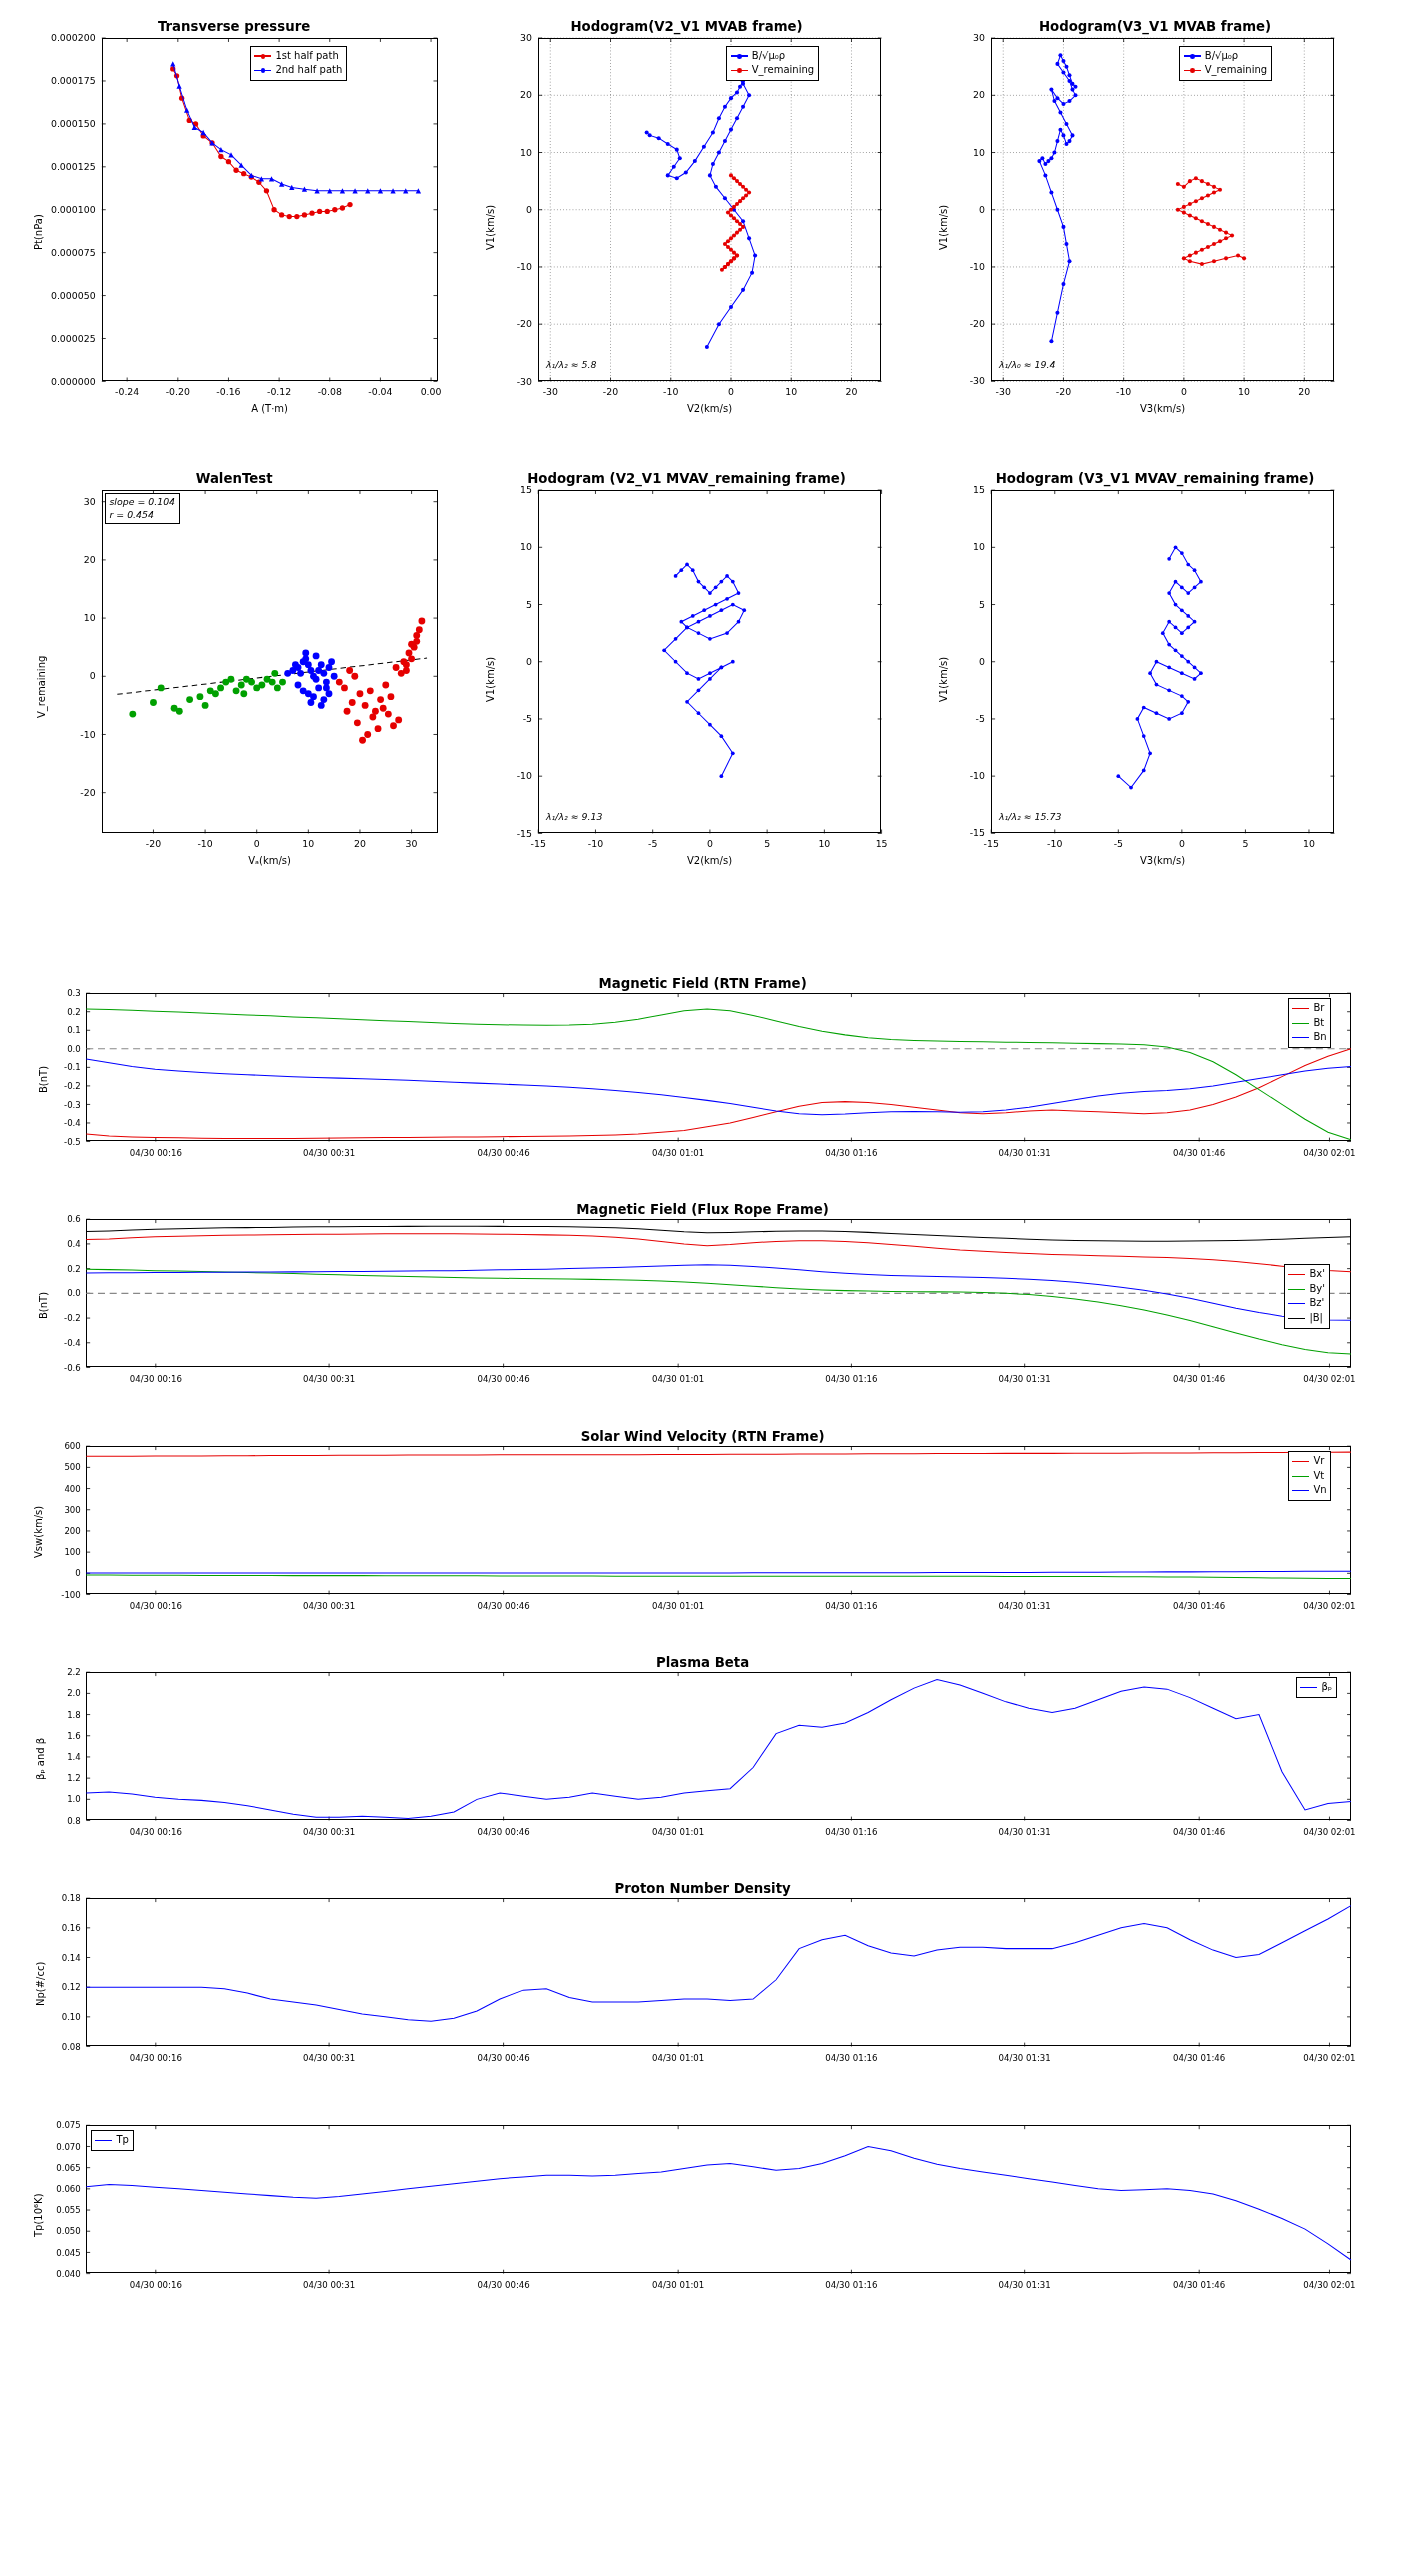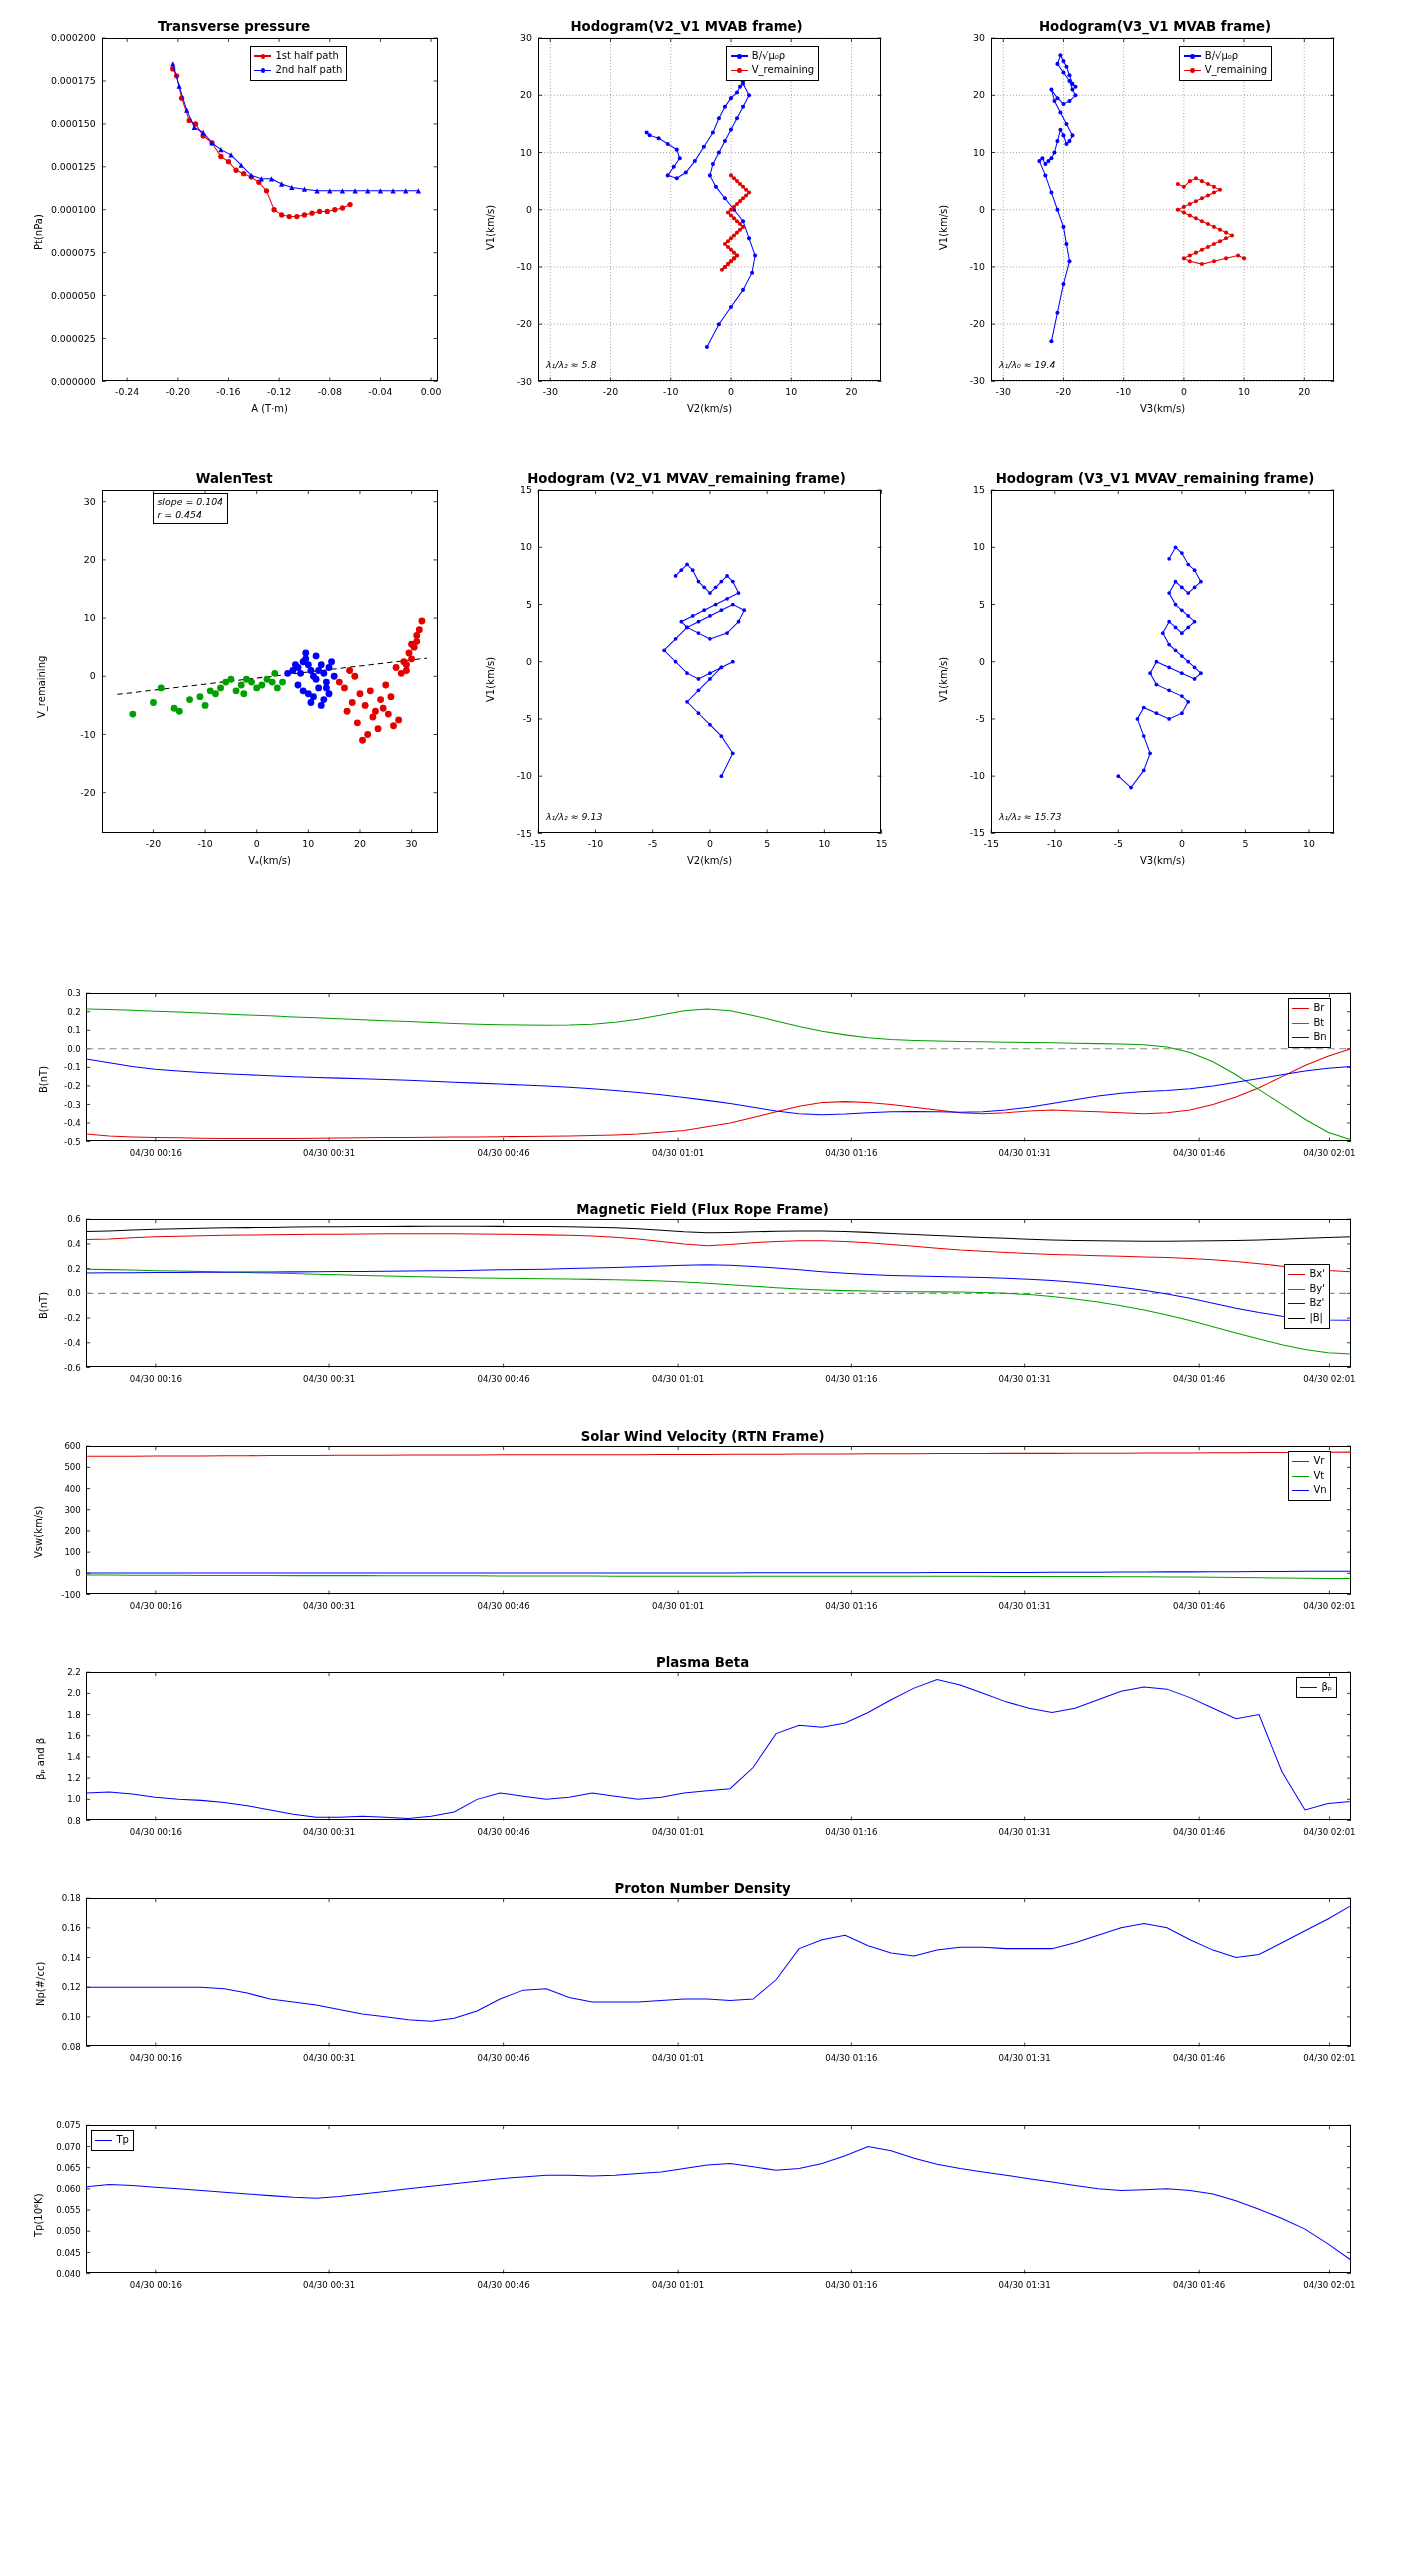--- a/index.html
+++ b/index.html
@@ -10,21 +10,21 @@
   .title{position:absolute;width:100%;text-align:center;font-size:13.3px;font-weight:bold;}
   .xlabel{position:absolute;width:100%;text-align:center;font-size:10px;}
   .ylabel{position:absolute;font-size:10px;transform-origin:0 0;transform:rotate(-90deg);white-space:nowrap;}
   .legend{position:absolute;border:0.8px solid #000;background:#fff;font-size:10px;padding:2.3px 3.9px;line-height:1.45;}
   .legend .row{display:flex;align-items:center;white-space:nowrap;}
   .legend .swatch{display:inline-block;width:17px;height:0;border-top:1.6px solid #000;margin-right:3.9px;}
   .legend .mk{display:inline-block;width:17px;position:relative;height:7.8px;margin-right:3.9px;}
   .legend .mk i{position:absolute;top:3.1px;left:0;width:17px;height:1.6px;}
   .legend .mk b{position:absolute;top:1.6px;left:6.2px;width:4.7px;height:4.7px;border-radius:50%;}
   .annot{position:absolute;font-size:9.4px;}
-  .boxnote{position:absolute;border:0.8px solid #000;background:#fff;font-size:9.4px;padding:2.3px 3.9px;line-height:1.3;font-style:italic;margin-left:48px;}
+  .boxnote{position:absolute;border:0.8px solid #000;background:#fff;font-size:9.4px;padding:2.3px 3.9px;line-height:1.3;font-style:italic;}
   svg{position:absolute;left:0;top:0;overflow:visible;}
 </style>
 </head>
 <body>
 
 <div class="page">
 
   <div class="panel" style="left:15.6px;top:15.6px;width:437px;height:414px;">
     <div class="title" style="top:3.1px;">Transverse pressure</div>
     <div class="axes" id="ax1" style="left:86px;top:22px;width:336px;height:343px;"></div>
@@ -797,20 +797,21 @@
         <circle cx="285.55555555555554" cy="343.33333333333337" r="2.4" fill="#0000ff"></circle>
         <circle cx="293.7037037037037" cy="365.3333333333333" r="2.4" fill="#0000ff"></circle>
         <circle cx="285.55555555555554" cy="387.33333333333337" r="2.4" fill="#0000ff"></circle>
         <circle cx="269.25925925925924" cy="409.3333333333333" r="2.4" fill="#0000ff"></circle>
         <circle cx="252.96296296296296" cy="394.6666666666667" r="2.4" fill="#0000ff"></circle>
       </svg>
     <div class="annot" style="left:78px;top:343px;font-style:italic;">λ₁/λ₂ ≈ 15.73</div>
   </div>
 
   <div class="panel" style="left:15.6px;top:976px;width:1374px;height:203px;">
+    <div class="title" style="top:0px;">Magnetic Field (RTN Frame)</div>
     <div class="axes" id="ax7" style="left:70px;top:17px;width:1265px;height:148px;"></div>
     <div class="ylabel" style="left:22px;top:117px;">B(nT)</div>
     <svg id="svg7" width="1374" height="203" viewBox="0 0 1760 260">
         <line x1="90" y1="212" x2="95" y2="212" stroke="#000" stroke-width="1"></line>
         <line x1="1710" y1="212" x2="1705" y2="212" stroke="#000" stroke-width="1"></line>
         <text x="83" y="216" font-size="11" text-anchor="end" font-family="DejaVu Sans, sans-serif" fill="#000">-0.5</text>
         <line x1="90" y1="188.25" x2="95" y2="188.25" stroke="#000" stroke-width="1"></line>
         <line x1="1710" y1="188.25" x2="1705" y2="188.25" stroke="#000" stroke-width="1"></line>
         <text x="83" y="192.25" font-size="11" text-anchor="end" font-family="DejaVu Sans, sans-serif" fill="#000">-0.4</text>
         <line x1="90" y1="164.5" x2="95" y2="164.5" stroke="#000" stroke-width="1"></line>

